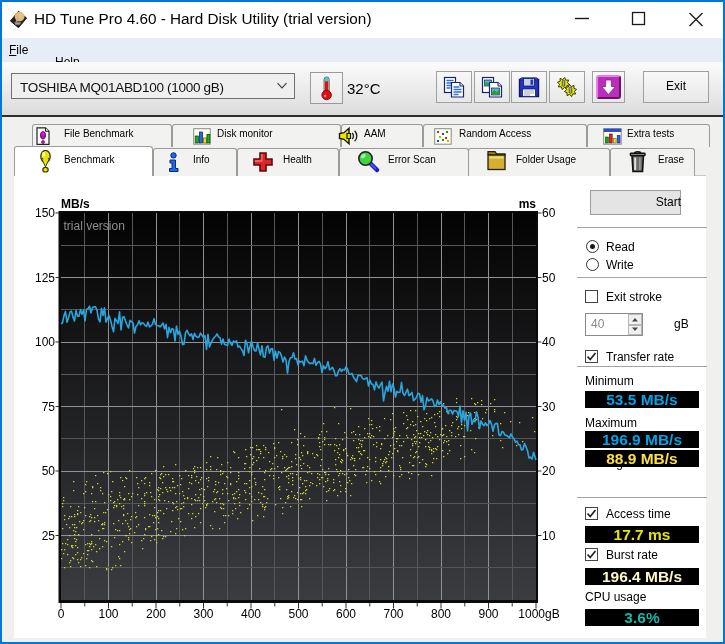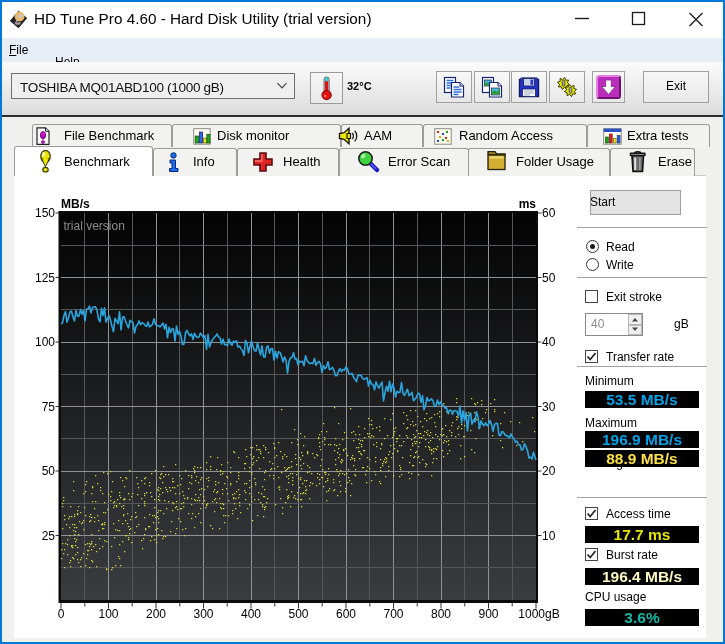--- a/index.html
+++ b/index.html
@@ -1,20 +1,20 @@
 <!DOCTYPE html>
 <html><head><meta charset="utf-8"><style>
 *{margin:0;padding:0;box-sizing:border-box}
 html,body{width:725px;height:644px}
 body{position:relative;font-family:"Liberation Sans",sans-serif;background:#fff;overflow:hidden}
 .a{position:absolute}
 .tab{position:absolute;background:#f2f2f1;border:1px solid #9b9b9b;border-bottom:none;border-radius:3px 3px 0 0}
 .cb{position:absolute;width:13px;height:13px;background:#fff;border:1px solid #444}
 .lb12{position:absolute;font-size:12px;color:#000;white-space:nowrap}
-.tb13{position:absolute;font-size:13px;color:#000;white-space:nowrap}
+.tb13{position:absolute;font-size:10px;color:#000;white-space:nowrap}
 .vbox{position:absolute;left:585px;width:114px;height:17px;background:#000;text-align:center;font-size:15.5px;font-weight:bold;line-height:17px}
 .sep{position:absolute;left:577px;width:130px;height:1px;background:#a3a3a3}
 .tbtn{position:absolute;top:71px;height:32px;background:linear-gradient(#f8f8f8,#e8e8e8);border:1px solid #a0a0a0}
 </style></head><body>
 
 <div class="a" style="left:2px;top:38px;width:721px;height:24px;background:#e7edf6"></div>
 <div class="lb12" style="left:9px;top:43px"><span style="text-decoration:underline">F</span>ile</div>
 <div class="lb12" style="left:55px;top:55px"><span style="text-decoration:underline">H</span>elp</div>
 
 <div class="a" style="left:2px;top:62px;width:721px;height:55px;background:linear-gradient(#fbfbfb,#dcdcdc);border-bottom:2px solid #2e2e2e"></div>
@@ -41,21 +41,21 @@
   </svg>
 
 <div class="a" style="left:310px;top:72px;width:33px;height:32px;background:linear-gradient(#f6f6f6,#e9e9e9);border:1px solid #9a9a9a"></div>
 <svg class="a" style="left:318px;top:75px" width="17" height="26" viewBox="0 0 17 26">
 <rect x="6.1" y="2" width="5" height="17" rx="2.4" fill="#e8e8e8" stroke="#555" stroke-width="1"></rect>
 <rect x="7" y="2.6" width="3.2" height="3.6" fill="#35cfe0"></rect>
 <rect x="7" y="6.2" width="3.2" height="13" fill="#e01010"></rect>
 <circle cx="8.6" cy="20" r="4.7" fill="#e01010" stroke="#801010" stroke-width="1"></circle>
 <circle cx="7.2" cy="21" r="1.2" fill="#f77"></circle>
 </svg>
-<div class="a" style="left:347px;top:80px;font-size:11px;font-weight:bold;color:#000">32°C</div>
+<div class="a" style="left:347px;top:80px;font-size:15px;font-weight:normal;color:#000">32°C</div>
 
 <div class="tbtn" style="left:436px;width:36px"></div>
 <div class="tbtn" style="left:474px;width:36px"></div>
 <div class="tbtn" style="left:511px;width:36px"></div>
 <div class="tbtn" style="left:549px;width:36px"></div>
 <div class="tbtn" style="left:592px;width:33px"></div>
 <div class="tbtn" style="left:643px;width:66px"></div>
 <div class="a" style="left:643px;top:71px;width:66px;height:32px;font-size:12px;color:#000;text-align:center;line-height:31px">Exit</div>
 
 <svg class="a" style="left:442px;top:76px" width="24" height="23" viewBox="0 0 24 23">
@@ -304,21 +304,21 @@
       <text x="542" y="217.0">60</text>
       <text x="61" y="208" font-weight="bold">MB/s</text>
       <text x="536" y="208" text-anchor="end" font-weight="bold">ms</text>
     </g>
 <text x="63.5" y="230" font-size="12px" fill="#8e8e8e">trial version</text>
 <path d="M170 490h1.3v1.3h-1.3zM418 456h1.3v1.3h-1.3zM110 471h1.3v1.3h-1.3zM222 493h1.3v1.3h-1.3zM299 457h1.3v1.3h-1.3zM351 457h1.3v1.3h-1.3zM429 435h1.3v1.3h-1.3zM329 488h1.3v1.3h-1.3zM120 477h1.3v1.3h-1.3zM443 442h1.3v1.3h-1.3zM251 496h1.3v1.3h-1.3zM318 438h1.3v1.3h-1.3zM197 500h1.3v1.3h-1.3zM198 513h1.3v1.3h-1.3zM67 544h1.3v1.3h-1.3zM215 498h1.3v1.3h-1.3zM102 546h1.3v1.3h-1.3zM123 515h1.3v1.3h-1.3zM240 512h1.3v1.3h-1.3zM297 492h1.3v1.3h-1.3zM372 428h1.3v1.3h-1.3zM475 404h1.3v1.3h-1.3zM375 461h1.3v1.3h-1.3zM470 414h1.3v1.3h-1.3zM71 516h1.3v1.3h-1.3zM249 480h1.3v1.3h-1.3zM429 447h1.3v1.3h-1.3zM191 475h1.3v1.3h-1.3zM216 492h1.3v1.3h-1.3zM273 443h1.3v1.3h-1.3zM295 498h1.3v1.3h-1.3zM397 438h1.3v1.3h-1.3zM160 488h1.3v1.3h-1.3zM174 487h1.3v1.3h-1.3zM428 446h1.3v1.3h-1.3zM412 443h1.3v1.3h-1.3zM69 535h1.3v1.3h-1.3zM116 505h1.3v1.3h-1.3zM380 483h1.3v1.3h-1.3zM436 458h1.3v1.3h-1.3zM296 474h1.3v1.3h-1.3zM358 426h1.3v1.3h-1.3zM319 483h1.3v1.3h-1.3zM144 495h1.3v1.3h-1.3zM437 413h1.3v1.3h-1.3zM522 441h1.3v1.3h-1.3zM124 551h1.3v1.3h-1.3zM191 498h1.3v1.3h-1.3zM380 467h1.3v1.3h-1.3zM339 473h1.3v1.3h-1.3zM426 420h1.3v1.3h-1.3zM413 434h1.3v1.3h-1.3zM265 506h1.3v1.3h-1.3zM397 450h1.3v1.3h-1.3zM281 472h1.3v1.3h-1.3zM353 440h1.3v1.3h-1.3zM447 453h1.3v1.3h-1.3zM129 529h1.3v1.3h-1.3zM172 502h1.3v1.3h-1.3zM264 496h1.3v1.3h-1.3zM448 413h1.3v1.3h-1.3zM265 470h1.3v1.3h-1.3zM342 439h1.3v1.3h-1.3zM239 494h1.3v1.3h-1.3zM92 501h1.3v1.3h-1.3zM286 476h1.3v1.3h-1.3zM452 422h1.3v1.3h-1.3zM205 507h1.3v1.3h-1.3zM258 457h1.3v1.3h-1.3zM249 467h1.3v1.3h-1.3zM244 468h1.3v1.3h-1.3zM296 464h1.3v1.3h-1.3zM91 541h1.3v1.3h-1.3zM252 458h1.3v1.3h-1.3zM215 481h1.3v1.3h-1.3zM328 468h1.3v1.3h-1.3zM417 457h1.3v1.3h-1.3zM203 496h1.3v1.3h-1.3zM301 468h1.3v1.3h-1.3zM251 486h1.3v1.3h-1.3zM322 477h1.3v1.3h-1.3zM145 528h1.3v1.3h-1.3zM346 473h1.3v1.3h-1.3zM102 528h1.3v1.3h-1.3zM359 458h1.3v1.3h-1.3zM250 447h1.3v1.3h-1.3zM216 502h1.3v1.3h-1.3zM381 444h1.3v1.3h-1.3zM430 440h1.3v1.3h-1.3zM251 474h1.3v1.3h-1.3zM100 487h1.3v1.3h-1.3zM144 505h1.3v1.3h-1.3zM367 466h1.3v1.3h-1.3zM419 437h1.3v1.3h-1.3zM180 484h1.3v1.3h-1.3zM71 545h1.3v1.3h-1.3zM352 458h1.3v1.3h-1.3zM434 414h1.3v1.3h-1.3zM103 512h1.3v1.3h-1.3zM252 520h1.3v1.3h-1.3zM156 542h1.3v1.3h-1.3zM392 453h1.3v1.3h-1.3zM351 432h1.3v1.3h-1.3zM344 432h1.3v1.3h-1.3zM238 489h1.3v1.3h-1.3zM123 499h1.3v1.3h-1.3zM188 488h1.3v1.3h-1.3zM326 500h1.3v1.3h-1.3zM474 418h1.3v1.3h-1.3zM182 529h1.3v1.3h-1.3zM461 428h1.3v1.3h-1.3zM441 429h1.3v1.3h-1.3zM85 515h1.3v1.3h-1.3zM95 475h1.3v1.3h-1.3zM396 441h1.3v1.3h-1.3zM200 522h1.3v1.3h-1.3zM437 436h1.3v1.3h-1.3zM317 455h1.3v1.3h-1.3zM338 457h1.3v1.3h-1.3zM114 505h1.3v1.3h-1.3zM400 467h1.3v1.3h-1.3zM208 480h1.3v1.3h-1.3zM316 485h1.3v1.3h-1.3zM455 436h1.3v1.3h-1.3zM74 534h1.3v1.3h-1.3zM312 453h1.3v1.3h-1.3zM282 458h1.3v1.3h-1.3zM104 540h1.3v1.3h-1.3zM342 473h1.3v1.3h-1.3zM471 449h1.3v1.3h-1.3zM288 478h1.3v1.3h-1.3zM411 473h1.3v1.3h-1.3zM415 410h1.3v1.3h-1.3zM260 451h1.3v1.3h-1.3zM121 506h1.3v1.3h-1.3zM361 446h1.3v1.3h-1.3zM232 510h1.3v1.3h-1.3zM200 508h1.3v1.3h-1.3zM176 528h1.3v1.3h-1.3zM143 538h1.3v1.3h-1.3zM72 545h1.3v1.3h-1.3zM120 497h1.3v1.3h-1.3zM141 498h1.3v1.3h-1.3zM101 524h1.3v1.3h-1.3zM258 499h1.3v1.3h-1.3zM297 439h1.3v1.3h-1.3zM168 474h1.3v1.3h-1.3zM72 524h1.3v1.3h-1.3zM173 503h1.3v1.3h-1.3zM78 506h1.3v1.3h-1.3zM162 492h1.3v1.3h-1.3zM321 459h1.3v1.3h-1.3zM163 513h1.3v1.3h-1.3zM309 467h1.3v1.3h-1.3zM424 418h1.3v1.3h-1.3zM301 452h1.3v1.3h-1.3zM169 487h1.3v1.3h-1.3zM107 473h1.3v1.3h-1.3zM367 457h1.3v1.3h-1.3zM215 484h1.3v1.3h-1.3zM376 427h1.3v1.3h-1.3zM412 421h1.3v1.3h-1.3zM492 435h1.3v1.3h-1.3zM457 428h1.3v1.3h-1.3zM307 472h1.3v1.3h-1.3zM126 478h1.3v1.3h-1.3zM288 497h1.3v1.3h-1.3zM297 499h1.3v1.3h-1.3zM415 436h1.3v1.3h-1.3zM94 521h1.3v1.3h-1.3zM264 507h1.3v1.3h-1.3zM85 484h1.3v1.3h-1.3zM238 475h1.3v1.3h-1.3zM380 470h1.3v1.3h-1.3zM478 427h1.3v1.3h-1.3zM131 542h1.3v1.3h-1.3zM144 493h1.3v1.3h-1.3zM348 477h1.3v1.3h-1.3zM439 439h1.3v1.3h-1.3zM408 472h1.3v1.3h-1.3zM451 432h1.3v1.3h-1.3zM464 436h1.3v1.3h-1.3zM345 491h1.3v1.3h-1.3zM446 441h1.3v1.3h-1.3zM149 482h1.3v1.3h-1.3zM185 470h1.3v1.3h-1.3zM194 466h1.3v1.3h-1.3zM406 428h1.3v1.3h-1.3zM393 435h1.3v1.3h-1.3zM423 435h1.3v1.3h-1.3zM221 464h1.3v1.3h-1.3zM153 522h1.3v1.3h-1.3zM384 459h1.3v1.3h-1.3zM117 530h1.3v1.3h-1.3zM265 449h1.3v1.3h-1.3zM165 474h1.3v1.3h-1.3zM238 457h1.3v1.3h-1.3zM431 450h1.3v1.3h-1.3zM394 431h1.3v1.3h-1.3zM72 557h1.3v1.3h-1.3zM200 479h1.3v1.3h-1.3zM309 471h1.3v1.3h-1.3zM334 444h1.3v1.3h-1.3zM318 437h1.3v1.3h-1.3zM214 511h1.3v1.3h-1.3zM212 528h1.3v1.3h-1.3zM200 494h1.3v1.3h-1.3zM158 496h1.3v1.3h-1.3zM129 533h1.3v1.3h-1.3zM134 532h1.3v1.3h-1.3zM84 507h1.3v1.3h-1.3zM182 491h1.3v1.3h-1.3zM202 503h1.3v1.3h-1.3zM476 419h1.3v1.3h-1.3zM346 453h1.3v1.3h-1.3zM222 473h1.3v1.3h-1.3zM494 411h1.3v1.3h-1.3zM149 526h1.3v1.3h-1.3zM393 428h1.3v1.3h-1.3zM62 528h1.3v1.3h-1.3zM77 513h1.3v1.3h-1.3zM339 454h1.3v1.3h-1.3zM422 459h1.3v1.3h-1.3zM137 483h1.3v1.3h-1.3zM431 475h1.3v1.3h-1.3zM273 475h1.3v1.3h-1.3zM256 449h1.3v1.3h-1.3zM180 521h1.3v1.3h-1.3zM431 453h1.3v1.3h-1.3zM123 505h1.3v1.3h-1.3zM188 475h1.3v1.3h-1.3zM146 492h1.3v1.3h-1.3zM371 420h1.3v1.3h-1.3zM474 452h1.3v1.3h-1.3zM161 530h1.3v1.3h-1.3zM345 488h1.3v1.3h-1.3zM226 476h1.3v1.3h-1.3zM104 522h1.3v1.3h-1.3zM74 524h1.3v1.3h-1.3zM220 470h1.3v1.3h-1.3zM456 402h1.3v1.3h-1.3zM432 462h1.3v1.3h-1.3zM115 529h1.3v1.3h-1.3zM406 435h1.3v1.3h-1.3zM320 449h1.3v1.3h-1.3zM180 508h1.3v1.3h-1.3zM124 498h1.3v1.3h-1.3zM91 534h1.3v1.3h-1.3zM444 440h1.3v1.3h-1.3zM282 456h1.3v1.3h-1.3zM228 515h1.3v1.3h-1.3zM385 462h1.3v1.3h-1.3zM379 481h1.3v1.3h-1.3zM300 493h1.3v1.3h-1.3zM368 436h1.3v1.3h-1.3zM260 502h1.3v1.3h-1.3zM362 467h1.3v1.3h-1.3zM407 437h1.3v1.3h-1.3zM198 497h1.3v1.3h-1.3zM424 431h1.3v1.3h-1.3zM327 480h1.3v1.3h-1.3zM461 424h1.3v1.3h-1.3zM464 456h1.3v1.3h-1.3zM150 492h1.3v1.3h-1.3zM99 538h1.3v1.3h-1.3zM289 467h1.3v1.3h-1.3zM368 418h1.3v1.3h-1.3zM393 475h1.3v1.3h-1.3zM384 418h1.3v1.3h-1.3zM77 514h1.3v1.3h-1.3zM324 437h1.3v1.3h-1.3zM161 473h1.3v1.3h-1.3zM259 468h1.3v1.3h-1.3zM210 525h1.3v1.3h-1.3zM152 515h1.3v1.3h-1.3zM227 493h1.3v1.3h-1.3zM254 499h1.3v1.3h-1.3zM402 457h1.3v1.3h-1.3zM76 527h1.3v1.3h-1.3zM234 493h1.3v1.3h-1.3zM255 482h1.3v1.3h-1.3zM309 467h1.3v1.3h-1.3zM136 526h1.3v1.3h-1.3zM277 466h1.3v1.3h-1.3zM178 518h1.3v1.3h-1.3zM418 446h1.3v1.3h-1.3zM230 483h1.3v1.3h-1.3zM379 426h1.3v1.3h-1.3zM122 541h1.3v1.3h-1.3zM458 434h1.3v1.3h-1.3zM324 444h1.3v1.3h-1.3zM415 452h1.3v1.3h-1.3zM129 470h1.3v1.3h-1.3zM249 471h1.3v1.3h-1.3zM260 453h1.3v1.3h-1.3zM421 437h1.3v1.3h-1.3zM274 447h1.3v1.3h-1.3zM232 513h1.3v1.3h-1.3zM82 522h1.3v1.3h-1.3zM340 470h1.3v1.3h-1.3zM390 445h1.3v1.3h-1.3zM309 498h1.3v1.3h-1.3zM94 517h1.3v1.3h-1.3zM165 487h1.3v1.3h-1.3zM449 450h1.3v1.3h-1.3zM126 535h1.3v1.3h-1.3zM123 508h1.3v1.3h-1.3zM73 530h1.3v1.3h-1.3zM72 547h1.3v1.3h-1.3zM156 535h1.3v1.3h-1.3zM245 492h1.3v1.3h-1.3zM395 427h1.3v1.3h-1.3zM345 491h1.3v1.3h-1.3zM360 440h1.3v1.3h-1.3zM235 498h1.3v1.3h-1.3zM253 462h1.3v1.3h-1.3zM78 534h1.3v1.3h-1.3zM163 476h1.3v1.3h-1.3zM118 520h1.3v1.3h-1.3zM327 478h1.3v1.3h-1.3zM179 475h1.3v1.3h-1.3zM295 458h1.3v1.3h-1.3zM226 488h1.3v1.3h-1.3zM124 499h1.3v1.3h-1.3zM151 473h1.3v1.3h-1.3zM218 482h1.3v1.3h-1.3zM195 516h1.3v1.3h-1.3zM286 456h1.3v1.3h-1.3zM239 502h1.3v1.3h-1.3zM284 467h1.3v1.3h-1.3zM437 446h1.3v1.3h-1.3zM262 506h1.3v1.3h-1.3zM359 443h1.3v1.3h-1.3zM361 444h1.3v1.3h-1.3zM119 544h1.3v1.3h-1.3zM412 445h1.3v1.3h-1.3zM353 431h1.3v1.3h-1.3zM184 498h1.3v1.3h-1.3zM244 483h1.3v1.3h-1.3zM371 424h1.3v1.3h-1.3zM122 523h1.3v1.3h-1.3zM420 421h1.3v1.3h-1.3zM307 451h1.3v1.3h-1.3zM413 425h1.3v1.3h-1.3zM364 428h1.3v1.3h-1.3zM74 514h1.3v1.3h-1.3zM81 523h1.3v1.3h-1.3zM137 494h1.3v1.3h-1.3zM347 482h1.3v1.3h-1.3zM290 473h1.3v1.3h-1.3zM91 517h1.3v1.3h-1.3zM442 450h1.3v1.3h-1.3zM474 403h1.3v1.3h-1.3zM220 471h1.3v1.3h-1.3zM456 398h1.3v1.3h-1.3zM135 517h1.3v1.3h-1.3zM375 474h1.3v1.3h-1.3zM158 518h1.3v1.3h-1.3zM430 432h1.3v1.3h-1.3zM220 507h1.3v1.3h-1.3zM425 466h1.3v1.3h-1.3zM287 496h1.3v1.3h-1.3zM382 465h1.3v1.3h-1.3zM212 501h1.3v1.3h-1.3zM63 500h1.3v1.3h-1.3zM75 545h1.3v1.3h-1.3zM279 486h1.3v1.3h-1.3zM102 493h1.3v1.3h-1.3zM425 463h1.3v1.3h-1.3zM349 480h1.3v1.3h-1.3zM63 553h1.3v1.3h-1.3zM132 493h1.3v1.3h-1.3zM433 448h1.3v1.3h-1.3zM419 462h1.3v1.3h-1.3zM419 442h1.3v1.3h-1.3zM220 474h1.3v1.3h-1.3zM195 480h1.3v1.3h-1.3zM274 448h1.3v1.3h-1.3zM291 491h1.3v1.3h-1.3zM415 424h1.3v1.3h-1.3zM288 475h1.3v1.3h-1.3zM123 514h1.3v1.3h-1.3zM352 455h1.3v1.3h-1.3zM63 497h1.3v1.3h-1.3zM219 498h1.3v1.3h-1.3zM307 452h1.3v1.3h-1.3zM263 445h1.3v1.3h-1.3zM426 432h1.3v1.3h-1.3zM83 529h1.3v1.3h-1.3zM251 472h1.3v1.3h-1.3zM324 472h1.3v1.3h-1.3zM350 495h1.3v1.3h-1.3zM160 510h1.3v1.3h-1.3zM288 467h1.3v1.3h-1.3zM119 530h1.3v1.3h-1.3zM355 434h1.3v1.3h-1.3zM245 463h1.3v1.3h-1.3zM160 478h1.3v1.3h-1.3zM288 482h1.3v1.3h-1.3zM86 481h1.3v1.3h-1.3zM304 480h1.3v1.3h-1.3zM196 476h1.3v1.3h-1.3zM516 445h1.3v1.3h-1.3zM71 546h1.3v1.3h-1.3zM62 503h1.3v1.3h-1.3zM373 444h1.3v1.3h-1.3zM502 447h1.3v1.3h-1.3zM104 524h1.3v1.3h-1.3zM393 444h1.3v1.3h-1.3zM339 481h1.3v1.3h-1.3zM364 450h1.3v1.3h-1.3zM285 470h1.3v1.3h-1.3zM340 461h1.3v1.3h-1.3zM183 502h1.3v1.3h-1.3zM451 435h1.3v1.3h-1.3zM334 450h1.3v1.3h-1.3zM345 448h1.3v1.3h-1.3zM379 430h1.3v1.3h-1.3zM123 515h1.3v1.3h-1.3zM304 436h1.3v1.3h-1.3zM64 567h1.3v1.3h-1.3zM116 505h1.3v1.3h-1.3zM142 548h1.3v1.3h-1.3zM305 486h1.3v1.3h-1.3zM128 526h1.3v1.3h-1.3zM258 492h1.3v1.3h-1.3zM270 469h1.3v1.3h-1.3zM150 540h1.3v1.3h-1.3zM412 465h1.3v1.3h-1.3zM90 520h1.3v1.3h-1.3zM343 450h1.3v1.3h-1.3zM439 411h1.3v1.3h-1.3zM219 528h1.3v1.3h-1.3zM343 449h1.3v1.3h-1.3zM155 517h1.3v1.3h-1.3zM111 491h1.3v1.3h-1.3zM288 495h1.3v1.3h-1.3zM106 541h1.3v1.3h-1.3zM340 491h1.3v1.3h-1.3zM144 483h1.3v1.3h-1.3zM353 465h1.3v1.3h-1.3zM415 443h1.3v1.3h-1.3zM102 523h1.3v1.3h-1.3zM303 492h1.3v1.3h-1.3zM448 440h1.3v1.3h-1.3zM399 476h1.3v1.3h-1.3zM267 498h1.3v1.3h-1.3zM319 442h1.3v1.3h-1.3zM367 433h1.3v1.3h-1.3zM175 507h1.3v1.3h-1.3zM114 501h1.3v1.3h-1.3zM251 501h1.3v1.3h-1.3zM149 514h1.3v1.3h-1.3zM119 503h1.3v1.3h-1.3zM188 513h1.3v1.3h-1.3zM292 473h1.3v1.3h-1.3zM249 493h1.3v1.3h-1.3zM369 424h1.3v1.3h-1.3zM247 508h1.3v1.3h-1.3zM356 447h1.3v1.3h-1.3zM443 456h1.3v1.3h-1.3zM265 447h1.3v1.3h-1.3zM305 490h1.3v1.3h-1.3zM224 522h1.3v1.3h-1.3zM69 527h1.3v1.3h-1.3zM163 466h1.3v1.3h-1.3zM138 524h1.3v1.3h-1.3zM366 482h1.3v1.3h-1.3zM201 477h1.3v1.3h-1.3zM355 469h1.3v1.3h-1.3zM210 456h1.3v1.3h-1.3zM302 493h1.3v1.3h-1.3zM284 454h1.3v1.3h-1.3zM333 490h1.3v1.3h-1.3zM420 433h1.3v1.3h-1.3zM364 437h1.3v1.3h-1.3zM135 512h1.3v1.3h-1.3zM69 516h1.3v1.3h-1.3zM365 474h1.3v1.3h-1.3zM89 543h1.3v1.3h-1.3zM234 452h1.3v1.3h-1.3zM263 496h1.3v1.3h-1.3zM175 533h1.3v1.3h-1.3zM216 469h1.3v1.3h-1.3zM414 441h1.3v1.3h-1.3zM458 426h1.3v1.3h-1.3zM141 540h1.3v1.3h-1.3zM181 503h1.3v1.3h-1.3zM210 469h1.3v1.3h-1.3zM385 476h1.3v1.3h-1.3zM319 434h1.3v1.3h-1.3zM382 463h1.3v1.3h-1.3zM256 445h1.3v1.3h-1.3zM195 500h1.3v1.3h-1.3zM359 434h1.3v1.3h-1.3zM157 512h1.3v1.3h-1.3zM83 553h1.3v1.3h-1.3zM127 513h1.3v1.3h-1.3zM73 490h1.3v1.3h-1.3zM262 486h1.3v1.3h-1.3zM392 437h1.3v1.3h-1.3zM191 483h1.3v1.3h-1.3zM330 444h1.3v1.3h-1.3zM519 422h1.3v1.3h-1.3zM373 436h1.3v1.3h-1.3zM73 558h1.3v1.3h-1.3zM282 513h1.3v1.3h-1.3zM328 474h1.3v1.3h-1.3zM271 468h1.3v1.3h-1.3zM85 491h1.3v1.3h-1.3zM95 544h1.3v1.3h-1.3zM253 456h1.3v1.3h-1.3zM151 536h1.3v1.3h-1.3zM348 469h1.3v1.3h-1.3zM154 499h1.3v1.3h-1.3zM360 453h1.3v1.3h-1.3zM110 496h1.3v1.3h-1.3zM383 461h1.3v1.3h-1.3zM183 506h1.3v1.3h-1.3zM97 515h1.3v1.3h-1.3zM108 494h1.3v1.3h-1.3zM358 439h1.3v1.3h-1.3zM123 499h1.3v1.3h-1.3zM187 497h1.3v1.3h-1.3zM144 534h1.3v1.3h-1.3zM192 513h1.3v1.3h-1.3zM333 482h1.3v1.3h-1.3zM410 410h1.3v1.3h-1.3zM311 473h1.3v1.3h-1.3zM191 518h1.3v1.3h-1.3zM255 484h1.3v1.3h-1.3zM254 478h1.3v1.3h-1.3zM70 506h1.3v1.3h-1.3zM325 481h1.3v1.3h-1.3zM83 493h1.3v1.3h-1.3zM201 488h1.3v1.3h-1.3zM359 451h1.3v1.3h-1.3zM155 529h1.3v1.3h-1.3zM361 454h1.3v1.3h-1.3zM256 460h1.3v1.3h-1.3zM300 477h1.3v1.3h-1.3zM158 490h1.3v1.3h-1.3zM224 483h1.3v1.3h-1.3zM410 424h1.3v1.3h-1.3zM73 481h1.3v1.3h-1.3zM482 418h1.3v1.3h-1.3zM282 507h1.3v1.3h-1.3zM124 486h1.3v1.3h-1.3zM221 508h1.3v1.3h-1.3zM407 419h1.3v1.3h-1.3zM172 510h1.3v1.3h-1.3zM363 450h1.3v1.3h-1.3zM177 485h1.3v1.3h-1.3zM206 462h1.3v1.3h-1.3zM319 479h1.3v1.3h-1.3zM384 438h1.3v1.3h-1.3zM397 451h1.3v1.3h-1.3zM303 463h1.3v1.3h-1.3zM80 512h1.3v1.3h-1.3zM144 478h1.3v1.3h-1.3zM116 506h1.3v1.3h-1.3zM500 440h1.3v1.3h-1.3zM119 492h1.3v1.3h-1.3zM62 506h1.3v1.3h-1.3zM350 459h1.3v1.3h-1.3zM269 461h1.3v1.3h-1.3zM269 475h1.3v1.3h-1.3zM68 518h1.3v1.3h-1.3zM98 530h1.3v1.3h-1.3zM223 504h1.3v1.3h-1.3zM440 434h1.3v1.3h-1.3zM451 425h1.3v1.3h-1.3zM338 448h1.3v1.3h-1.3zM510 421h1.3v1.3h-1.3zM70 560h1.3v1.3h-1.3zM500 423h1.3v1.3h-1.3zM159 500h1.3v1.3h-1.3zM481 404h1.3v1.3h-1.3zM165 536h1.3v1.3h-1.3zM301 499h1.3v1.3h-1.3zM307 453h1.3v1.3h-1.3zM170 531h1.3v1.3h-1.3zM160 474h1.3v1.3h-1.3zM227 477h1.3v1.3h-1.3zM280 498h1.3v1.3h-1.3zM64 519h1.3v1.3h-1.3zM335 438h1.3v1.3h-1.3zM325 472h1.3v1.3h-1.3zM90 514h1.3v1.3h-1.3zM292 484h1.3v1.3h-1.3zM309 485h1.3v1.3h-1.3zM380 459h1.3v1.3h-1.3zM346 437h1.3v1.3h-1.3zM317 473h1.3v1.3h-1.3zM417 416h1.3v1.3h-1.3zM89 521h1.3v1.3h-1.3zM110 500h1.3v1.3h-1.3zM287 498h1.3v1.3h-1.3zM334 489h1.3v1.3h-1.3zM464 425h1.3v1.3h-1.3zM166 508h1.3v1.3h-1.3zM434 422h1.3v1.3h-1.3zM233 497h1.3v1.3h-1.3zM199 489h1.3v1.3h-1.3zM401 474h1.3v1.3h-1.3zM393 433h1.3v1.3h-1.3zM204 489h1.3v1.3h-1.3zM341 459h1.3v1.3h-1.3zM208 477h1.3v1.3h-1.3zM494 399h1.3v1.3h-1.3zM278 477h1.3v1.3h-1.3zM136 516h1.3v1.3h-1.3zM336 469h1.3v1.3h-1.3zM435 426h1.3v1.3h-1.3zM113 507h1.3v1.3h-1.3zM338 423h1.3v1.3h-1.3zM394 448h1.3v1.3h-1.3zM298 478h1.3v1.3h-1.3zM433 458h1.3v1.3h-1.3zM295 458h1.3v1.3h-1.3zM411 439h1.3v1.3h-1.3zM376 442h1.3v1.3h-1.3zM66 524h1.3v1.3h-1.3zM264 479h1.3v1.3h-1.3zM122 480h1.3v1.3h-1.3zM250 454h1.3v1.3h-1.3zM300 459h1.3v1.3h-1.3zM297 471h1.3v1.3h-1.3zM328 490h1.3v1.3h-1.3zM290 506h1.3v1.3h-1.3zM275 504h1.3v1.3h-1.3zM418 474h1.3v1.3h-1.3zM171 521h1.3v1.3h-1.3zM468 412h1.3v1.3h-1.3zM292 477h1.3v1.3h-1.3zM369 459h1.3v1.3h-1.3zM67 554h1.3v1.3h-1.3zM439 416h1.3v1.3h-1.3zM416 441h1.3v1.3h-1.3zM486 409h1.3v1.3h-1.3zM463 436h1.3v1.3h-1.3zM285 502h1.3v1.3h-1.3zM292 480h1.3v1.3h-1.3zM159 477h1.3v1.3h-1.3zM287 498h1.3v1.3h-1.3zM262 504h1.3v1.3h-1.3zM341 462h1.3v1.3h-1.3zM155 470h1.3v1.3h-1.3zM342 460h1.3v1.3h-1.3zM244 490h1.3v1.3h-1.3zM87 550h1.3v1.3h-1.3zM312 483h1.3v1.3h-1.3zM83 520h1.3v1.3h-1.3zM354 458h1.3v1.3h-1.3zM354 474h1.3v1.3h-1.3zM138 487h1.3v1.3h-1.3zM429 418h1.3v1.3h-1.3zM87 543h1.3v1.3h-1.3zM494 409h1.3v1.3h-1.3zM214 489h1.3v1.3h-1.3zM177 509h1.3v1.3h-1.3zM235 508h1.3v1.3h-1.3zM299 487h1.3v1.3h-1.3zM222 503h1.3v1.3h-1.3zM351 483h1.3v1.3h-1.3zM162 482h1.3v1.3h-1.3zM163 536h1.3v1.3h-1.3zM386 458h1.3v1.3h-1.3zM475 438h1.3v1.3h-1.3zM355 475h1.3v1.3h-1.3zM414 456h1.3v1.3h-1.3zM245 463h1.3v1.3h-1.3zM306 480h1.3v1.3h-1.3zM431 449h1.3v1.3h-1.3zM403 412h1.3v1.3h-1.3zM307 465h1.3v1.3h-1.3zM337 471h1.3v1.3h-1.3zM457 417h1.3v1.3h-1.3zM344 474h1.3v1.3h-1.3zM246 456h1.3v1.3h-1.3zM217 491h1.3v1.3h-1.3zM426 413h1.3v1.3h-1.3zM225 515h1.3v1.3h-1.3zM470 430h1.3v1.3h-1.3zM426 464h1.3v1.3h-1.3zM131 496h1.3v1.3h-1.3zM362 440h1.3v1.3h-1.3zM291 466h1.3v1.3h-1.3zM322 441h1.3v1.3h-1.3zM443 403h1.3v1.3h-1.3zM223 471h1.3v1.3h-1.3zM157 528h1.3v1.3h-1.3zM158 534h1.3v1.3h-1.3zM181 478h1.3v1.3h-1.3zM159 494h1.3v1.3h-1.3zM371 480h1.3v1.3h-1.3zM89 516h1.3v1.3h-1.3zM435 448h1.3v1.3h-1.3zM129 499h1.3v1.3h-1.3zM194 499h1.3v1.3h-1.3zM261 493h1.3v1.3h-1.3zM286 469h1.3v1.3h-1.3zM301 506h1.3v1.3h-1.3zM305 493h1.3v1.3h-1.3zM144 517h1.3v1.3h-1.3zM195 494h1.3v1.3h-1.3zM237 518h1.3v1.3h-1.3zM233 451h1.3v1.3h-1.3zM310 482h1.3v1.3h-1.3zM194 527h1.3v1.3h-1.3zM206 504h1.3v1.3h-1.3zM445 425h1.3v1.3h-1.3zM244 463h1.3v1.3h-1.3zM293 497h1.3v1.3h-1.3zM427 434h1.3v1.3h-1.3zM136 477h1.3v1.3h-1.3zM274 457h1.3v1.3h-1.3zM194 472h1.3v1.3h-1.3zM107 509h1.3v1.3h-1.3zM234 503h1.3v1.3h-1.3zM319 446h1.3v1.3h-1.3zM91 493h1.3v1.3h-1.3zM338 475h1.3v1.3h-1.3zM164 500h1.3v1.3h-1.3zM389 451h1.3v1.3h-1.3zM141 480h1.3v1.3h-1.3zM406 415h1.3v1.3h-1.3zM97 483h1.3v1.3h-1.3zM236 491h1.3v1.3h-1.3zM386 461h1.3v1.3h-1.3zM74 538h1.3v1.3h-1.3zM144 517h1.3v1.3h-1.3zM448 444h1.3v1.3h-1.3zM207 486h1.3v1.3h-1.3zM183 495h1.3v1.3h-1.3zM449 430h1.3v1.3h-1.3zM374 471h1.3v1.3h-1.3zM175 464h1.3v1.3h-1.3zM92 487h1.3v1.3h-1.3zM432 437h1.3v1.3h-1.3zM128 539h1.3v1.3h-1.3zM399 465h1.3v1.3h-1.3zM257 515h1.3v1.3h-1.3zM230 484h1.3v1.3h-1.3zM381 443h1.3v1.3h-1.3zM237 518h1.3v1.3h-1.3zM414 437h1.3v1.3h-1.3zM400 469h1.3v1.3h-1.3zM396 438h1.3v1.3h-1.3zM179 493h1.3v1.3h-1.3zM387 435h1.3v1.3h-1.3zM321 477h1.3v1.3h-1.3zM335 459h1.3v1.3h-1.3zM264 472h1.3v1.3h-1.3zM252 447h1.3v1.3h-1.3zM263 516h1.3v1.3h-1.3zM145 477h1.3v1.3h-1.3zM102 524h1.3v1.3h-1.3zM236 481h1.3v1.3h-1.3zM390 419h1.3v1.3h-1.3zM176 501h1.3v1.3h-1.3zM193 468h1.3v1.3h-1.3zM99 548h1.3v1.3h-1.3zM366 470h1.3v1.3h-1.3zM274 468h1.3v1.3h-1.3zM90 544h1.3v1.3h-1.3zM230 472h1.3v1.3h-1.3zM347 455h1.3v1.3h-1.3zM369 433h1.3v1.3h-1.3zM418 433h1.3v1.3h-1.3zM325 474h1.3v1.3h-1.3zM230 467h1.3v1.3h-1.3zM358 451h1.3v1.3h-1.3zM210 466h1.3v1.3h-1.3zM278 442h1.3v1.3h-1.3zM416 430h1.3v1.3h-1.3zM117 499h1.3v1.3h-1.3zM191 504h1.3v1.3h-1.3zM198 482h1.3v1.3h-1.3zM249 504h1.3v1.3h-1.3zM291 442h1.3v1.3h-1.3zM280 451h1.3v1.3h-1.3zM61 549h1.3v1.3h-1.3zM410 449h1.3v1.3h-1.3zM77 559h1.3v1.3h-1.3zM409 462h1.3v1.3h-1.3zM354 460h1.3v1.3h-1.3zM157 489h1.3v1.3h-1.3zM194 470h1.3v1.3h-1.3zM138 505h1.3v1.3h-1.3zM268 452h1.3v1.3h-1.3zM154 507h1.3v1.3h-1.3zM158 499h1.3v1.3h-1.3zM273 478h1.3v1.3h-1.3zM157 516h1.3v1.3h-1.3zM214 499h1.3v1.3h-1.3zM302 455h1.3v1.3h-1.3zM252 464h1.3v1.3h-1.3zM105 512h1.3v1.3h-1.3zM358 447h1.3v1.3h-1.3zM197 467h1.3v1.3h-1.3zM88 550h1.3v1.3h-1.3zM380 448h1.3v1.3h-1.3zM79 521h1.3v1.3h-1.3zM336 445h1.3v1.3h-1.3zM128 537h1.3v1.3h-1.3zM456 419h1.3v1.3h-1.3zM388 470h1.3v1.3h-1.3zM264 509h1.3v1.3h-1.3zM278 487h1.3v1.3h-1.3zM534 431h1.3v1.3h-1.3zM376 446h1.3v1.3h-1.3zM125 520h1.3v1.3h-1.3zM446 411h1.3v1.3h-1.3zM388 466h1.3v1.3h-1.3zM294 495h1.3v1.3h-1.3zM303 445h1.3v1.3h-1.3zM425 446h1.3v1.3h-1.3zM339 444h1.3v1.3h-1.3zM433 451h1.3v1.3h-1.3zM300 479h1.3v1.3h-1.3zM98 520h1.3v1.3h-1.3zM154 539h1.3v1.3h-1.3zM228 500h1.3v1.3h-1.3zM410 455h1.3v1.3h-1.3zM266 502h1.3v1.3h-1.3zM413 457h1.3v1.3h-1.3zM460 458h1.3v1.3h-1.3zM172 481h1.3v1.3h-1.3zM239 505h1.3v1.3h-1.3zM232 494h1.3v1.3h-1.3zM306 489h1.3v1.3h-1.3zM220 503h1.3v1.3h-1.3zM75 531h1.3v1.3h-1.3zM246 483h1.3v1.3h-1.3zM157 528h1.3v1.3h-1.3zM295 454h1.3v1.3h-1.3zM300 499h1.3v1.3h-1.3zM428 442h1.3v1.3h-1.3zM176 506h1.3v1.3h-1.3zM249 487h1.3v1.3h-1.3zM370 437h1.3v1.3h-1.3zM302 483h1.3v1.3h-1.3zM238 478h1.3v1.3h-1.3zM504 412h1.3v1.3h-1.3zM113 523h1.3v1.3h-1.3zM314 457h1.3v1.3h-1.3zM335 464h1.3v1.3h-1.3zM103 472h1.3v1.3h-1.3zM263 457h1.3v1.3h-1.3zM95 501h1.3v1.3h-1.3zM74 516h1.3v1.3h-1.3zM375 457h1.3v1.3h-1.3zM92 486h1.3v1.3h-1.3zM130 528h1.3v1.3h-1.3zM391 457h1.3v1.3h-1.3zM207 503h1.3v1.3h-1.3zM127 523h1.3v1.3h-1.3zM144 501h1.3v1.3h-1.3zM328 444h1.3v1.3h-1.3zM168 501h1.3v1.3h-1.3zM442 428h1.3v1.3h-1.3zM233 498h1.3v1.3h-1.3zM264 489h1.3v1.3h-1.3zM130 519h1.3v1.3h-1.3zM75 554h1.3v1.3h-1.3zM238 472h1.3v1.3h-1.3zM416 451h1.3v1.3h-1.3zM148 526h1.3v1.3h-1.3zM291 461h1.3v1.3h-1.3zM276 455h1.3v1.3h-1.3zM443 434h1.3v1.3h-1.3zM388 454h1.3v1.3h-1.3zM217 457h1.3v1.3h-1.3zM300 465h1.3v1.3h-1.3zM259 449h1.3v1.3h-1.3zM407 427h1.3v1.3h-1.3zM326 431h1.3v1.3h-1.3zM119 495h1.3v1.3h-1.3zM403 423h1.3v1.3h-1.3zM422 426h1.3v1.3h-1.3zM113 502h1.3v1.3h-1.3zM189 482h1.3v1.3h-1.3zM429 449h1.3v1.3h-1.3zM300 433h1.3v1.3h-1.3zM245 499h1.3v1.3h-1.3zM114 537h1.3v1.3h-1.3zM446 436h1.3v1.3h-1.3zM297 444h1.3v1.3h-1.3zM204 500h1.3v1.3h-1.3zM167 491h1.3v1.3h-1.3zM371 480h1.3v1.3h-1.3zM104 502h1.3v1.3h-1.3zM94 508h1.3v1.3h-1.3zM67 539h1.3v1.3h-1.3zM442 435h1.3v1.3h-1.3zM213 491h1.3v1.3h-1.3zM76 539h1.3v1.3h-1.3zM456 416h1.3v1.3h-1.3zM286 489h1.3v1.3h-1.3zM80 559h1.3v1.3h-1.3zM403 441h1.3v1.3h-1.3zM191 477h1.3v1.3h-1.3zM149 485h1.3v1.3h-1.3zM123 508h1.3v1.3h-1.3zM181 508h1.3v1.3h-1.3zM125 477h1.3v1.3h-1.3zM227 462h1.3v1.3h-1.3zM145 529h1.3v1.3h-1.3zM323 486h1.3v1.3h-1.3zM316 454h1.3v1.3h-1.3zM112 481h1.3v1.3h-1.3zM320 465h1.3v1.3h-1.3zM111 546h1.3v1.3h-1.3zM222 489h1.3v1.3h-1.3zM431 417h1.3v1.3h-1.3zM162 538h1.3v1.3h-1.3zM206 478h1.3v1.3h-1.3zM128 493h1.3v1.3h-1.3zM333 479h1.3v1.3h-1.3zM324 439h1.3v1.3h-1.3zM287 468h1.3v1.3h-1.3zM100 490h1.3v1.3h-1.3zM77 510h1.3v1.3h-1.3zM258 449h1.3v1.3h-1.3zM158 510h1.3v1.3h-1.3zM363 467h1.3v1.3h-1.3zM238 497h1.3v1.3h-1.3zM200 467h1.3v1.3h-1.3zM125 535h1.3v1.3h-1.3zM144 503h1.3v1.3h-1.3zM223 515h1.3v1.3h-1.3zM436 449h1.3v1.3h-1.3zM425 439h1.3v1.3h-1.3zM337 452h1.3v1.3h-1.3zM158 487h1.3v1.3h-1.3zM319 474h1.3v1.3h-1.3zM158 522h1.3v1.3h-1.3zM467 415h1.3v1.3h-1.3zM321 431h1.3v1.3h-1.3zM245 449h1.3v1.3h-1.3zM337 495h1.3v1.3h-1.3zM151 496h1.3v1.3h-1.3zM184 535h1.3v1.3h-1.3zM413 465h1.3v1.3h-1.3zM64 515h1.3v1.3h-1.3zM119 492h1.3v1.3h-1.3zM172 478h1.3v1.3h-1.3zM74 527h1.3v1.3h-1.3zM340 485h1.3v1.3h-1.3zM185 528h1.3v1.3h-1.3zM317 477h1.3v1.3h-1.3zM199 500h1.3v1.3h-1.3zM427 430h1.3v1.3h-1.3zM532 417h1.3v1.3h-1.3zM223 508h1.3v1.3h-1.3zM369 468h1.3v1.3h-1.3zM154 515h1.3v1.3h-1.3zM371 435h1.3v1.3h-1.3zM70 566h1.3v1.3h-1.3zM172 487h1.3v1.3h-1.3zM326 491h1.3v1.3h-1.3zM206 469h1.3v1.3h-1.3zM401 445h1.3v1.3h-1.3zM206 505h1.3v1.3h-1.3zM166 489h1.3v1.3h-1.3zM460 445h1.3v1.3h-1.3zM75 541h1.3v1.3h-1.3zM85 544h1.3v1.3h-1.3zM279 489h1.3v1.3h-1.3zM175 493h1.3v1.3h-1.3zM131 516h1.3v1.3h-1.3zM103 528h1.3v1.3h-1.3zM272 463h1.3v1.3h-1.3zM187 498h1.3v1.3h-1.3zM173 481h1.3v1.3h-1.3zM322 469h1.3v1.3h-1.3zM409 478h1.3v1.3h-1.3zM399 445h1.3v1.3h-1.3zM385 457h1.3v1.3h-1.3zM64 549h1.3v1.3h-1.3zM96 551h1.3v1.3h-1.3zM61 558h1.3v1.3h-1.3zM93 546h1.3v1.3h-1.3zM77 552h1.3v1.3h-1.3zM62 543h1.3v1.3h-1.3zM81 557h1.3v1.3h-1.3zM85 565h1.3v1.3h-1.3zM111 569h1.3v1.3h-1.3zM87 554h1.3v1.3h-1.3zM91 549h1.3v1.3h-1.3zM119 558h1.3v1.3h-1.3zM77 547h1.3v1.3h-1.3zM89 567h1.3v1.3h-1.3zM91 543h1.3v1.3h-1.3zM78 562h1.3v1.3h-1.3zM91 560h1.3v1.3h-1.3zM112 567h1.3v1.3h-1.3zM92 561h1.3v1.3h-1.3zM86 558h1.3v1.3h-1.3zM80 566h1.3v1.3h-1.3zM115 565h1.3v1.3h-1.3zM118 556h1.3v1.3h-1.3zM69 562h1.3v1.3h-1.3zM120 565h1.3v1.3h-1.3zM96 566h1.3v1.3h-1.3zM89 546h1.3v1.3h-1.3zM65 543h1.3v1.3h-1.3zM106 569h1.3v1.3h-1.3zM106 568h1.3v1.3h-1.3zM481 400h1.3v1.3h-1.3zM474 412h1.3v1.3h-1.3zM471 398h1.3v1.3h-1.3zM477 402h1.3v1.3h-1.3zM485 412h1.3v1.3h-1.3zM490 403h1.3v1.3h-1.3zM399 435h1.3v1.3h-1.3zM334 407h1.3v1.3h-1.3zM435 434h1.3v1.3h-1.3zM281 409h1.3v1.3h-1.3zM323 423h1.3v1.3h-1.3zM350 408h1.3v1.3h-1.3zM392 413h1.3v1.3h-1.3zM294 429h1.3v1.3h-1.3z" fill="#d2d238"></path>
 <polyline points="61.0,323.7 62.5,322.8 64.0,315.6 65.5,311.6 67.0,322.3 68.5,318.1 70.0,311.9 71.5,311.1 73.0,317.1 74.5,321.0 76.0,310.3 77.5,316.2 79.0,316.1 80.5,309.6 82.0,314.3 83.5,310.2 85.0,321.0 86.5,309.2 88.0,308.8 89.5,306.1 91.0,312.9 92.5,307.4 94.0,306.9 95.5,306.7 97.0,310.2 98.5,319.2 100.0,321.9 101.5,308.3 103.0,315.5 104.5,307.8 106.0,322.2 107.5,318.4 109.0,315.5 110.5,319.9 112.0,326.5 113.5,331.7 115.0,318.4 116.5,320.7 118.0,323.6 119.5,311.8 121.0,329.9 122.5,317.3 124.0,316.7 125.5,321.0 127.0,324.8 128.5,328.0 130.0,320.3 131.5,321.6 133.0,322.9 134.5,333.0 136.0,326.5 137.5,324.7 139.0,320.8 140.5,324.8 142.0,322.7 143.5,323.2 145.0,325.4 146.5,326.4 148.0,322.1 149.5,326.9 151.0,325.9 152.5,324.3 154.0,318.7 155.5,324.4 157.0,325.5 158.5,325.7 160.0,326.9 161.5,325.3 163.0,323.0 164.5,328.9 166.0,324.3 167.5,337.6 169.0,327.3 170.5,332.7 172.0,328.5 173.5,329.4 175.0,341.0 176.5,326.1 178.0,334.4 179.5,331.2 181.0,336.2 182.5,344.6 184.0,344.2 185.5,332.9 187.0,330.3 188.5,333.8 190.0,335.9 191.5,333.8 193.0,339.5 194.5,333.4 196.0,336.3 197.5,337.4 199.0,336.9 200.5,333.1 202.0,335.3 203.5,337.7 205.0,335.6 206.5,349.4 208.0,334.4 209.5,347.0 211.0,343.2 212.5,339.9 214.0,337.8 215.5,336.3 217.0,333.9 218.5,336.9 220.0,337.9 221.5,344.1 223.0,339.0 224.5,344.5 226.0,344.6 227.5,345.6 229.0,339.0 230.5,343.3 232.0,345.3 233.5,341.1 235.0,342.5 236.5,340.9 238.0,347.1 239.5,346.2 241.0,348.6 242.5,350.8 244.0,355.5 245.5,340.3 247.0,343.4 248.5,352.8 250.0,346.3 251.5,341.1 253.0,346.5 254.5,350.7 256.0,351.0 257.5,343.2 259.0,349.3 260.5,354.9 262.0,345.8 263.5,356.8 265.0,357.3 266.5,347.3 268.0,345.8 269.5,353.2 271.0,348.8 272.5,348.6 274.0,360.2 275.5,351.2 277.0,358.0 278.5,351.6 280.0,352.4 281.5,356.1 283.0,362.0 284.5,357.0 286.0,360.0 287.5,373.2 289.0,361.5 290.5,357.8 292.0,357.5 293.5,352.8 295.0,359.1 296.5,358.6 298.0,365.0 299.5,361.2 301.0,361.9 302.5,361.2 304.0,365.7 305.5,355.8 307.0,360.3 308.5,362.3 310.0,363.6 311.5,363.0 313.0,363.6 314.5,358.4 316.0,365.3 317.5,362.6 319.0,361.3 320.5,363.9 322.0,372.5 323.5,365.7 325.0,368.7 326.5,366.7 328.0,361.7 329.5,369.8 331.0,368.9 332.5,367.3 334.0,370.4 335.5,375.7 337.0,375.6 338.5,371.0 340.0,368.7 341.5,371.5 343.0,369.4 344.5,370.1 346.0,366.9 347.5,368.9 349.0,374.1 350.5,374.2 352.0,373.4 353.5,377.3 355.0,379.3 356.5,381.7 358.0,375.2 359.5,375.4 361.0,375.4 362.5,378.3 364.0,379.4 365.5,378.5 367.0,377.6 368.5,386.0 370.0,380.3 371.5,384.1 373.0,384.6 374.5,389.9 376.0,381.8 377.5,386.1 379.0,388.1 380.5,384.5 382.0,382.2 383.5,400.9 385.0,392.7 386.5,386.4 388.0,391.2 389.5,381.2 391.0,391.8 392.5,384.1 394.0,388.0 395.5,397.0 397.0,391.4 398.5,392.5 400.0,392.2 401.5,382.5 403.0,393.4 404.5,395.5 406.0,392.4 407.5,389.2 409.0,395.6 410.5,394.5 412.0,392.4 413.5,400.6 415.0,399.2 416.5,397.3 418.0,393.2 419.5,393.7 421.0,402.2 422.5,395.6 424.0,409.8 425.5,405.5 427.0,397.6 428.5,400.9 430.0,400.2 431.5,398.8 433.0,400.9 434.5,406.4 436.0,405.6 437.5,400.0 439.0,404.5 440.5,401.8 442.0,405.0 443.5,405.5 445.0,408.0 446.5,407.8 448.0,413.5 449.5,410.2 451.0,410.3 452.5,414.1 454.0,410.5 455.5,410.7 457.0,411.4 458.5,416.2 460.0,406.0 461.5,422.9 463.0,410.8 464.5,420.4 466.0,412.4 467.5,431.0 469.0,416.0 470.5,413.2 472.0,424.3 473.5,419.9 475.0,421.8 476.5,411.7 478.0,417.1 479.5,428.7 481.0,420.8 482.5,424.1 484.0,425.7 485.5,422.8 487.0,425.6 488.5,424.2 490.0,420.5 491.5,424.3 493.0,431.2 494.5,424.6 496.0,423.4 497.5,423.6 499.0,435.1 500.5,435.6 502.0,431.5 503.5,432.3 505.0,435.2 506.5,435.4 508.0,436.5 509.5,437.8 511.0,433.9 512.5,437.1 514.0,438.7 515.5,442.2 517.0,441.2 518.5,444.8 520.0,444.7 521.5,450.0 523.0,449.5 524.5,443.6 526.0,446.7 527.5,450.6 529.0,458.0 530.5,457.1 532.0,459.0 533.5,452.3 536.0,459.9" fill="none" stroke="#2aa5dd" stroke-width="1.6" stroke-linejoin="round"></polyline>
 </svg>
 
 <div class="a" style="left:590px;top:190px;width:91px;height:25px;background:#e4e4e4;border:1px solid #9d9d9d"></div>
-<div class="a" style="left:590px;top:190px;width:91px;height:27px;font-size:12px;text-align:left;line-height:24px">Start</div>
+<div class="a" style="left:590px;top:190px;width:91px;height:27px;font-size:12px;text-align:right;line-height:24px">Start</div>
 <div class="sep" style="top:227px"></div>
 
 <div class="a" style="left:586px;top:240px;width:13px;height:13px;border:1px solid #333;border-radius:50%;background:#fff"></div>
 <div class="a" style="left:590px;top:244px;width:5px;height:5px;border-radius:50%;background:#1a1a1a"></div>
 <div class="lb12" style="left:606px;top:240px">Read</div>
 <div class="a" style="left:586px;top:258px;width:13px;height:13px;border:1px solid #333;border-radius:50%;background:#fff"></div>
 <div class="lb12" style="left:606px;top:258px">Write</div>
 <div class="sep" style="top:277px"></div>
 
 <div class="cb" style="left:585px;top:290px"></div>

